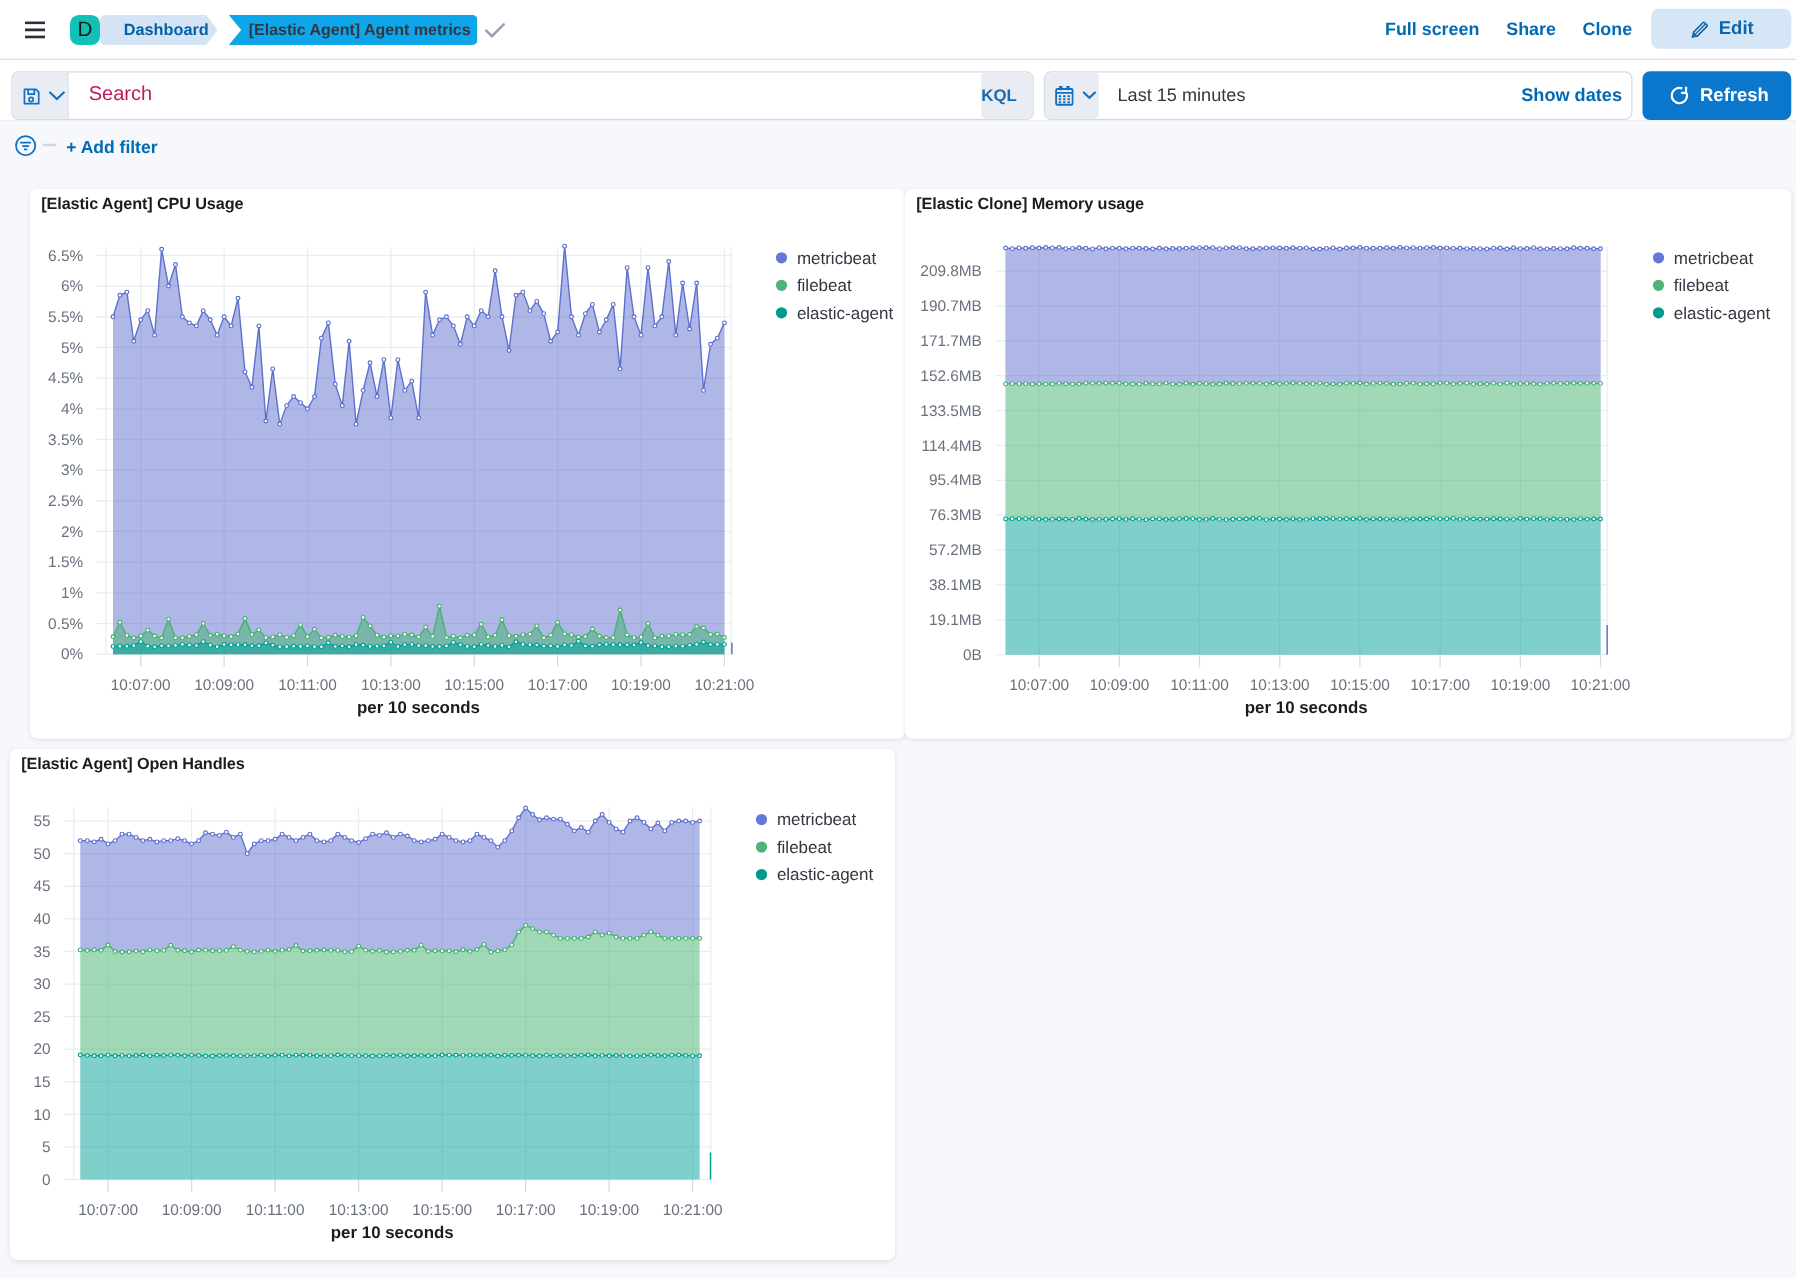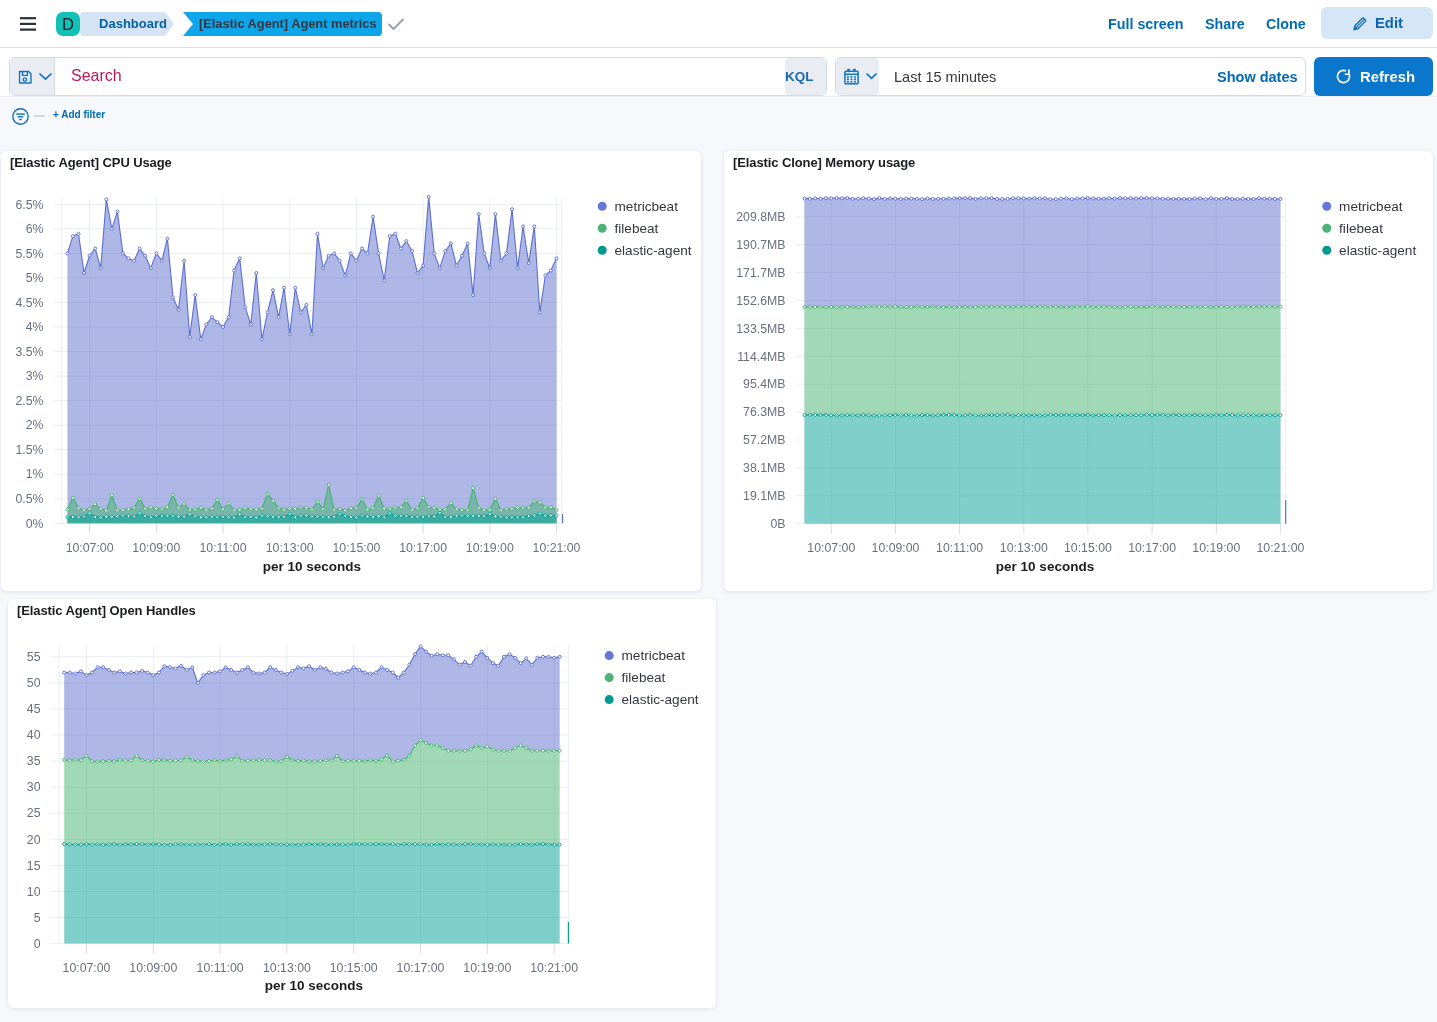--- a/index.html
+++ b/index.html
@@ -81,23 +81,23 @@
 </svg>
 <div class="abs" style="left:1360px;top:69px;font-size:14.8px;font-weight:700;color:#fff;">Refresh</div>
 
 <svg class="abs" style="left:11.5px;top:108px" width="17" height="17" viewBox="0 0 17 17">
  <circle cx="8.5" cy="8.5" r="7.7" fill="none" stroke="#1170c2" stroke-width="1.4"></circle>
  <line x1="4.2" y1="6.1" x2="12.8" y2="6.1" stroke="#1170c2" stroke-width="1.4"></line>
  <line x1="5.7" y1="8.8" x2="11.3" y2="8.8" stroke="#1170c2" stroke-width="1.4"></line>
  <line x1="7.2" y1="11.5" x2="9.8" y2="11.5" stroke="#1170c2" stroke-width="1.4"></line>
 </svg>
 <div class="abs" style="left:33.5px;top:115px;width:11px;height:1.8px;background:#d2d7e2;"></div>
-<div class="abs" style="left:53px;top:109px;font-size:10px;font-weight:600;color:#006bb4;">+ Add filter</div>
+<div class="abs" style="left:53px;top:109px;font-size:14px;font-weight:600;color:#006bb4;">+ Add filter</div>
 
-<div class="panel" style="left:1px;top:151px;width:700px;height:440px;">
+<div class="panel" style="left:24px;top:151px;width:700px;height:440px;">
   <div class="ptitle">[Elastic Agent] CPU Usage</div>
   <svg width="708" height="440" viewBox="0 0 708 440" font-family="'Liberation Sans',sans-serif">
       <line x1="52.8" y1="372.3" x2="560.8" y2="372.3" stroke="#e9edf1" stroke-width="1"></line>
       <text x="42.5" y="376.5" font-size="12.3" fill="#69707d" text-anchor="end">0%</text>
       <line x1="52.8" y1="347.8" x2="560.8" y2="347.8" stroke="#e9edf1" stroke-width="1"></line>
       <text x="42.5" y="352.0" font-size="12.3" fill="#69707d" text-anchor="end">0.5%</text>
       <line x1="52.8" y1="323.2" x2="560.8" y2="323.2" stroke="#e9edf1" stroke-width="1"></line>
       <text x="42.5" y="327.4" font-size="12.3" fill="#69707d" text-anchor="end">1%</text>
       <line x1="52.8" y1="298.7" x2="560.8" y2="298.7" stroke="#e9edf1" stroke-width="1"></line>
       <text x="42.5" y="302.9" font-size="12.3" fill="#69707d" text-anchor="end">1.5%</text>

